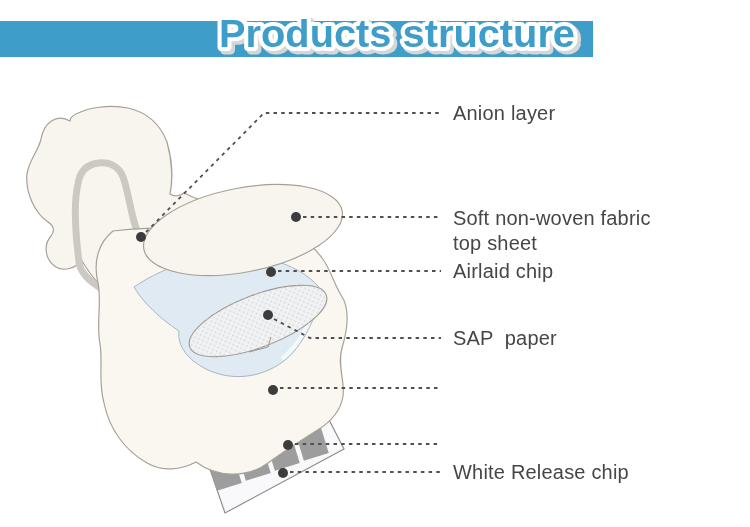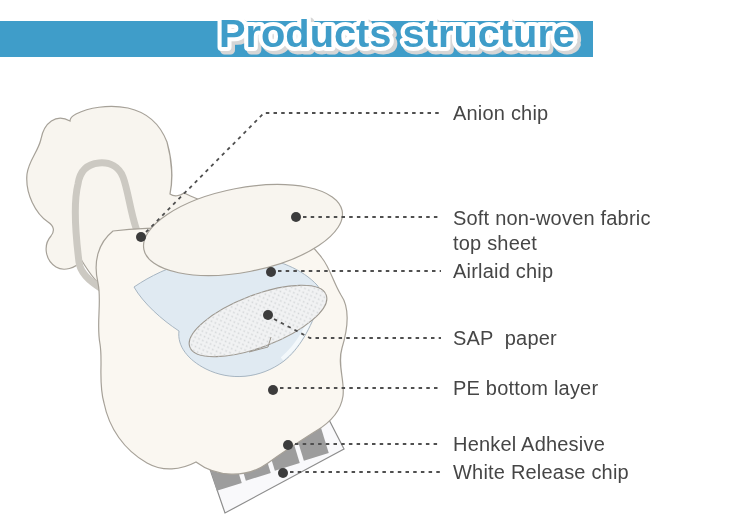--- a/index.html
+++ b/index.html
@@ -120,21 +120,19 @@
       <circle cx="141" cy="237" r="5"></circle>
       <circle cx="296" cy="217" r="5"></circle>
       <circle cx="271" cy="272" r="5"></circle>
       <circle cx="268" cy="315" r="5"></circle>
       <circle cx="273" cy="390" r="5"></circle>
       <circle cx="288" cy="445" r="5"></circle>
       <circle cx="283" cy="473" r="5"></circle>
     </g>
   </svg>
 
-  <div class="label lbl-anion">Anion chip</div>
+  <div class="label lbl-anion">Anion layer</div>
   <div class="label lbl-soft wrap">Soft non-woven fabric top sheet</div>
   <div class="label lbl-airlaid">Airlaid chip</div>
   <div class="label lbl-sap">SAP  paper</div>
-  <div class="label lbl-pe">PE bottom layer</div>
-  <div class="label lbl-henkel">Henkel Adhesive</div>
   <div class="label lbl-white">White Release chip</div>
 
 </div>
 
 </body></html>

